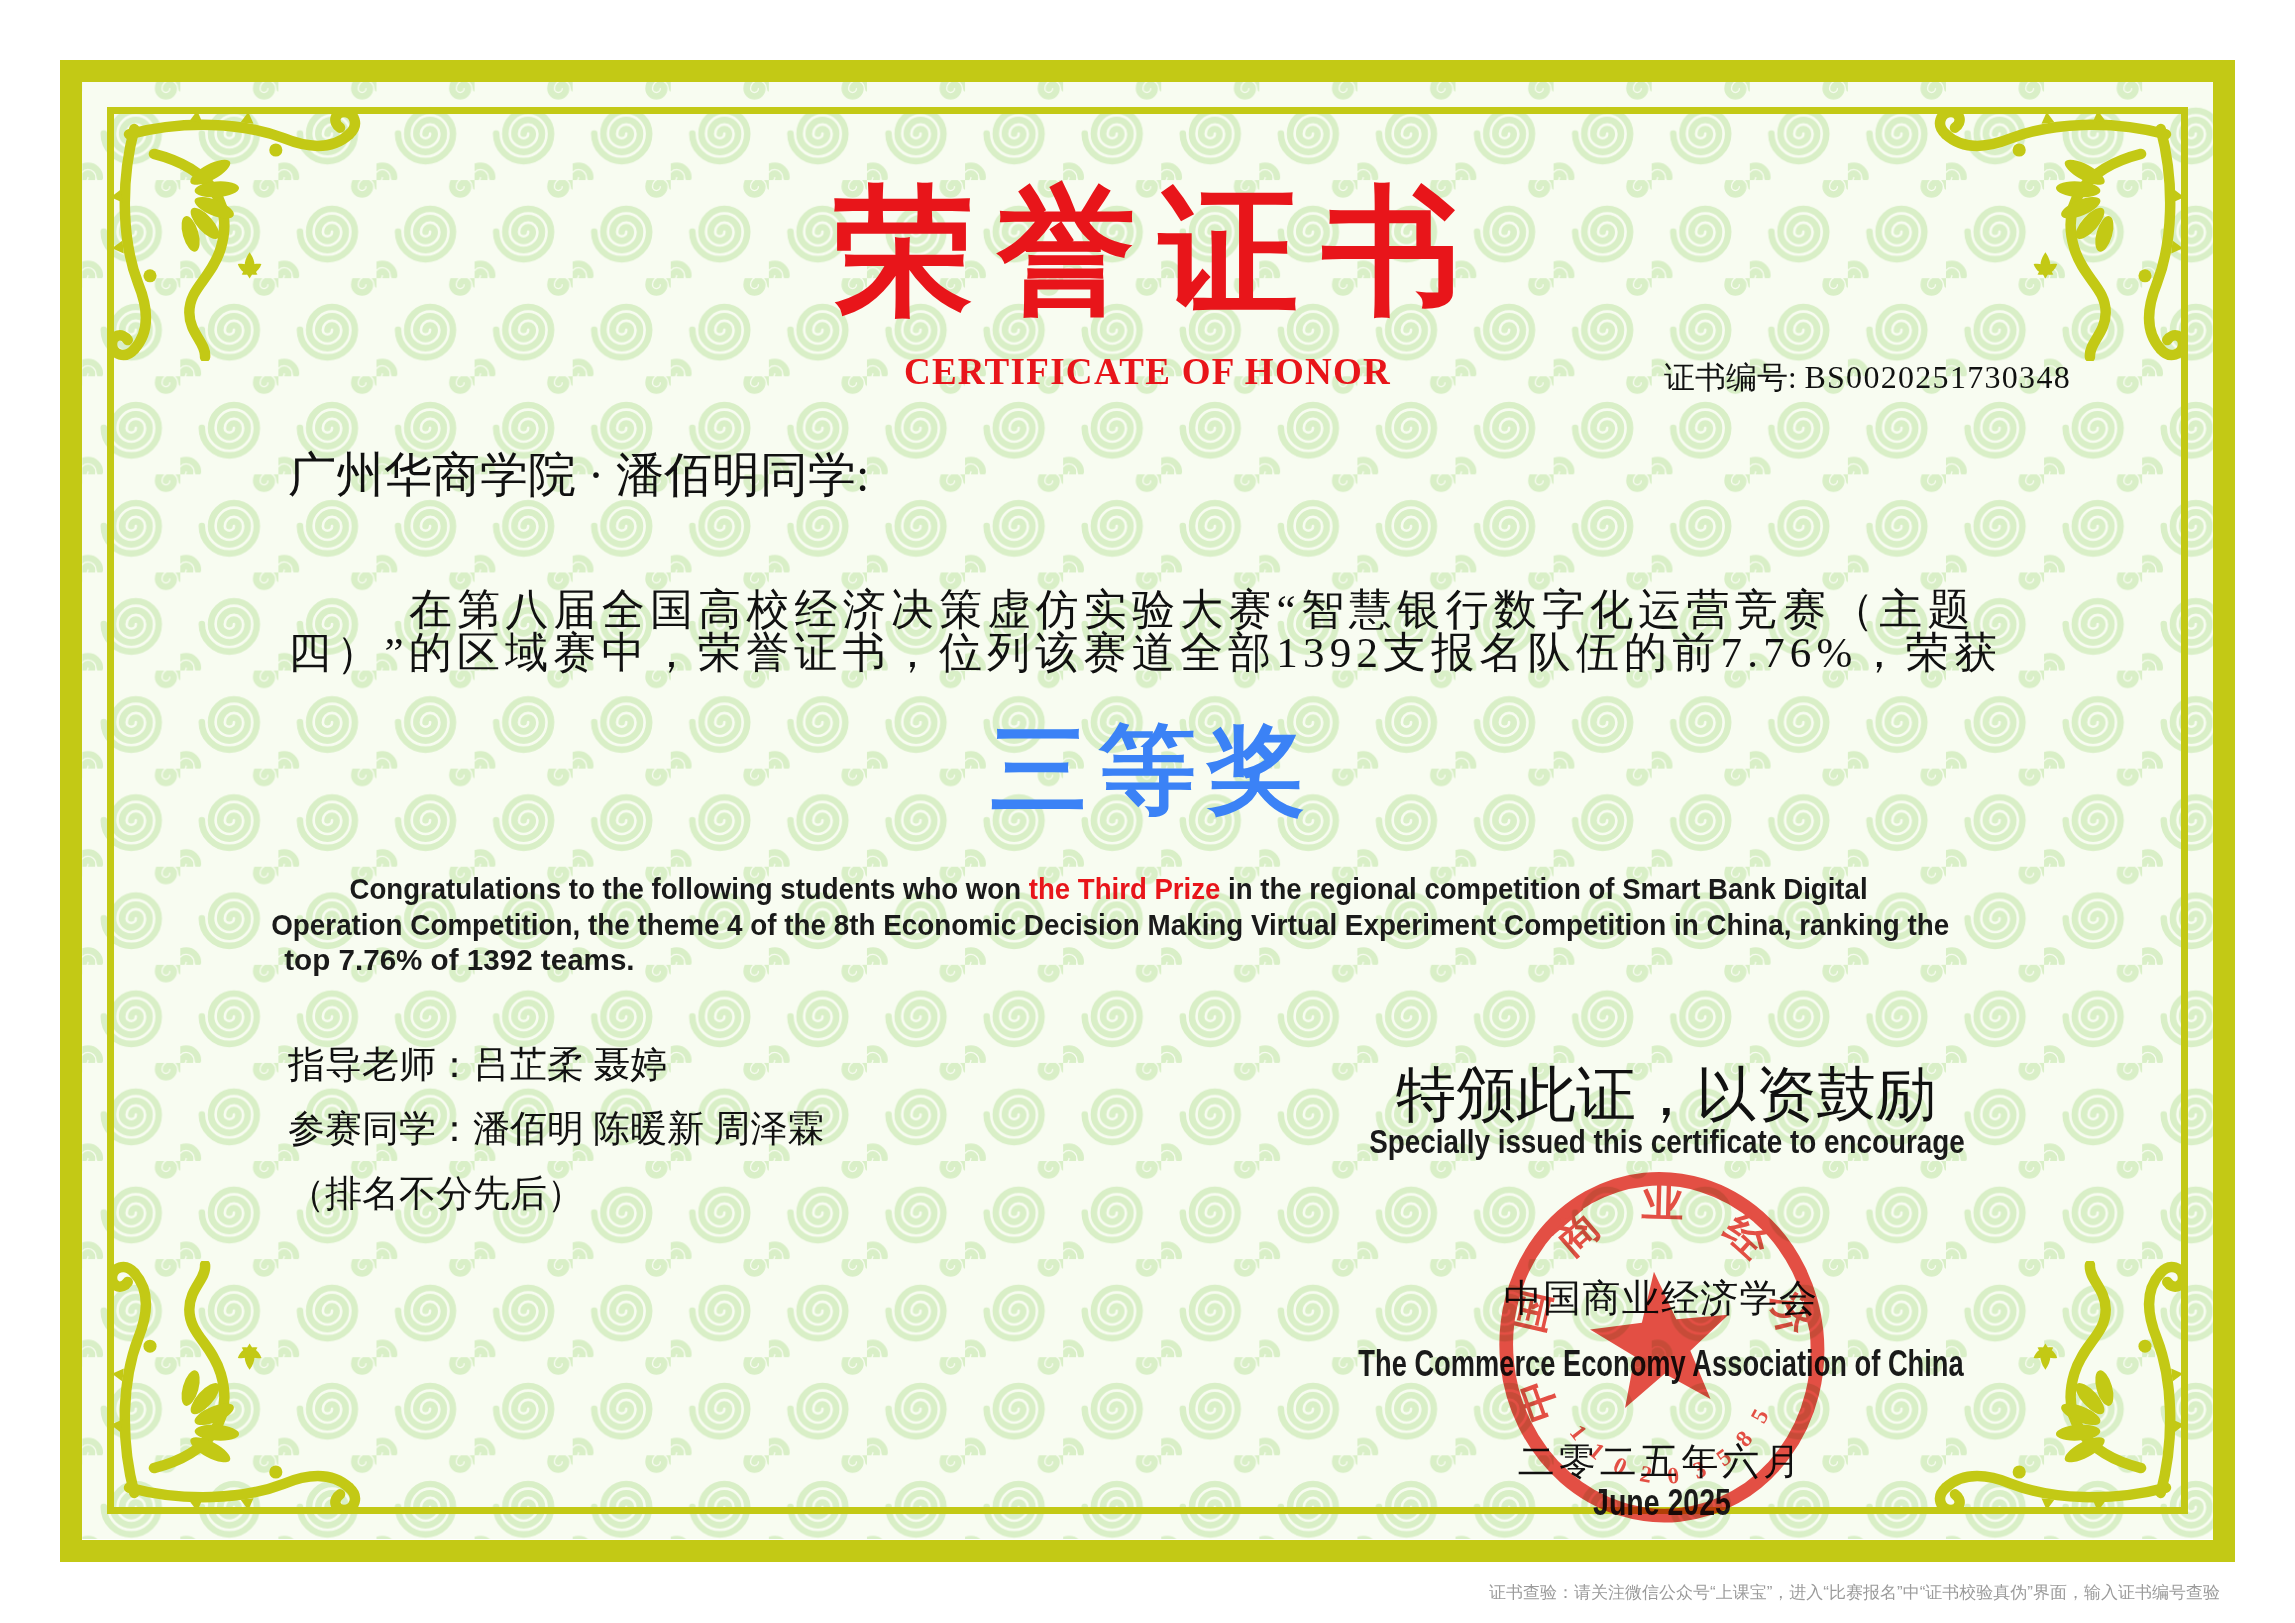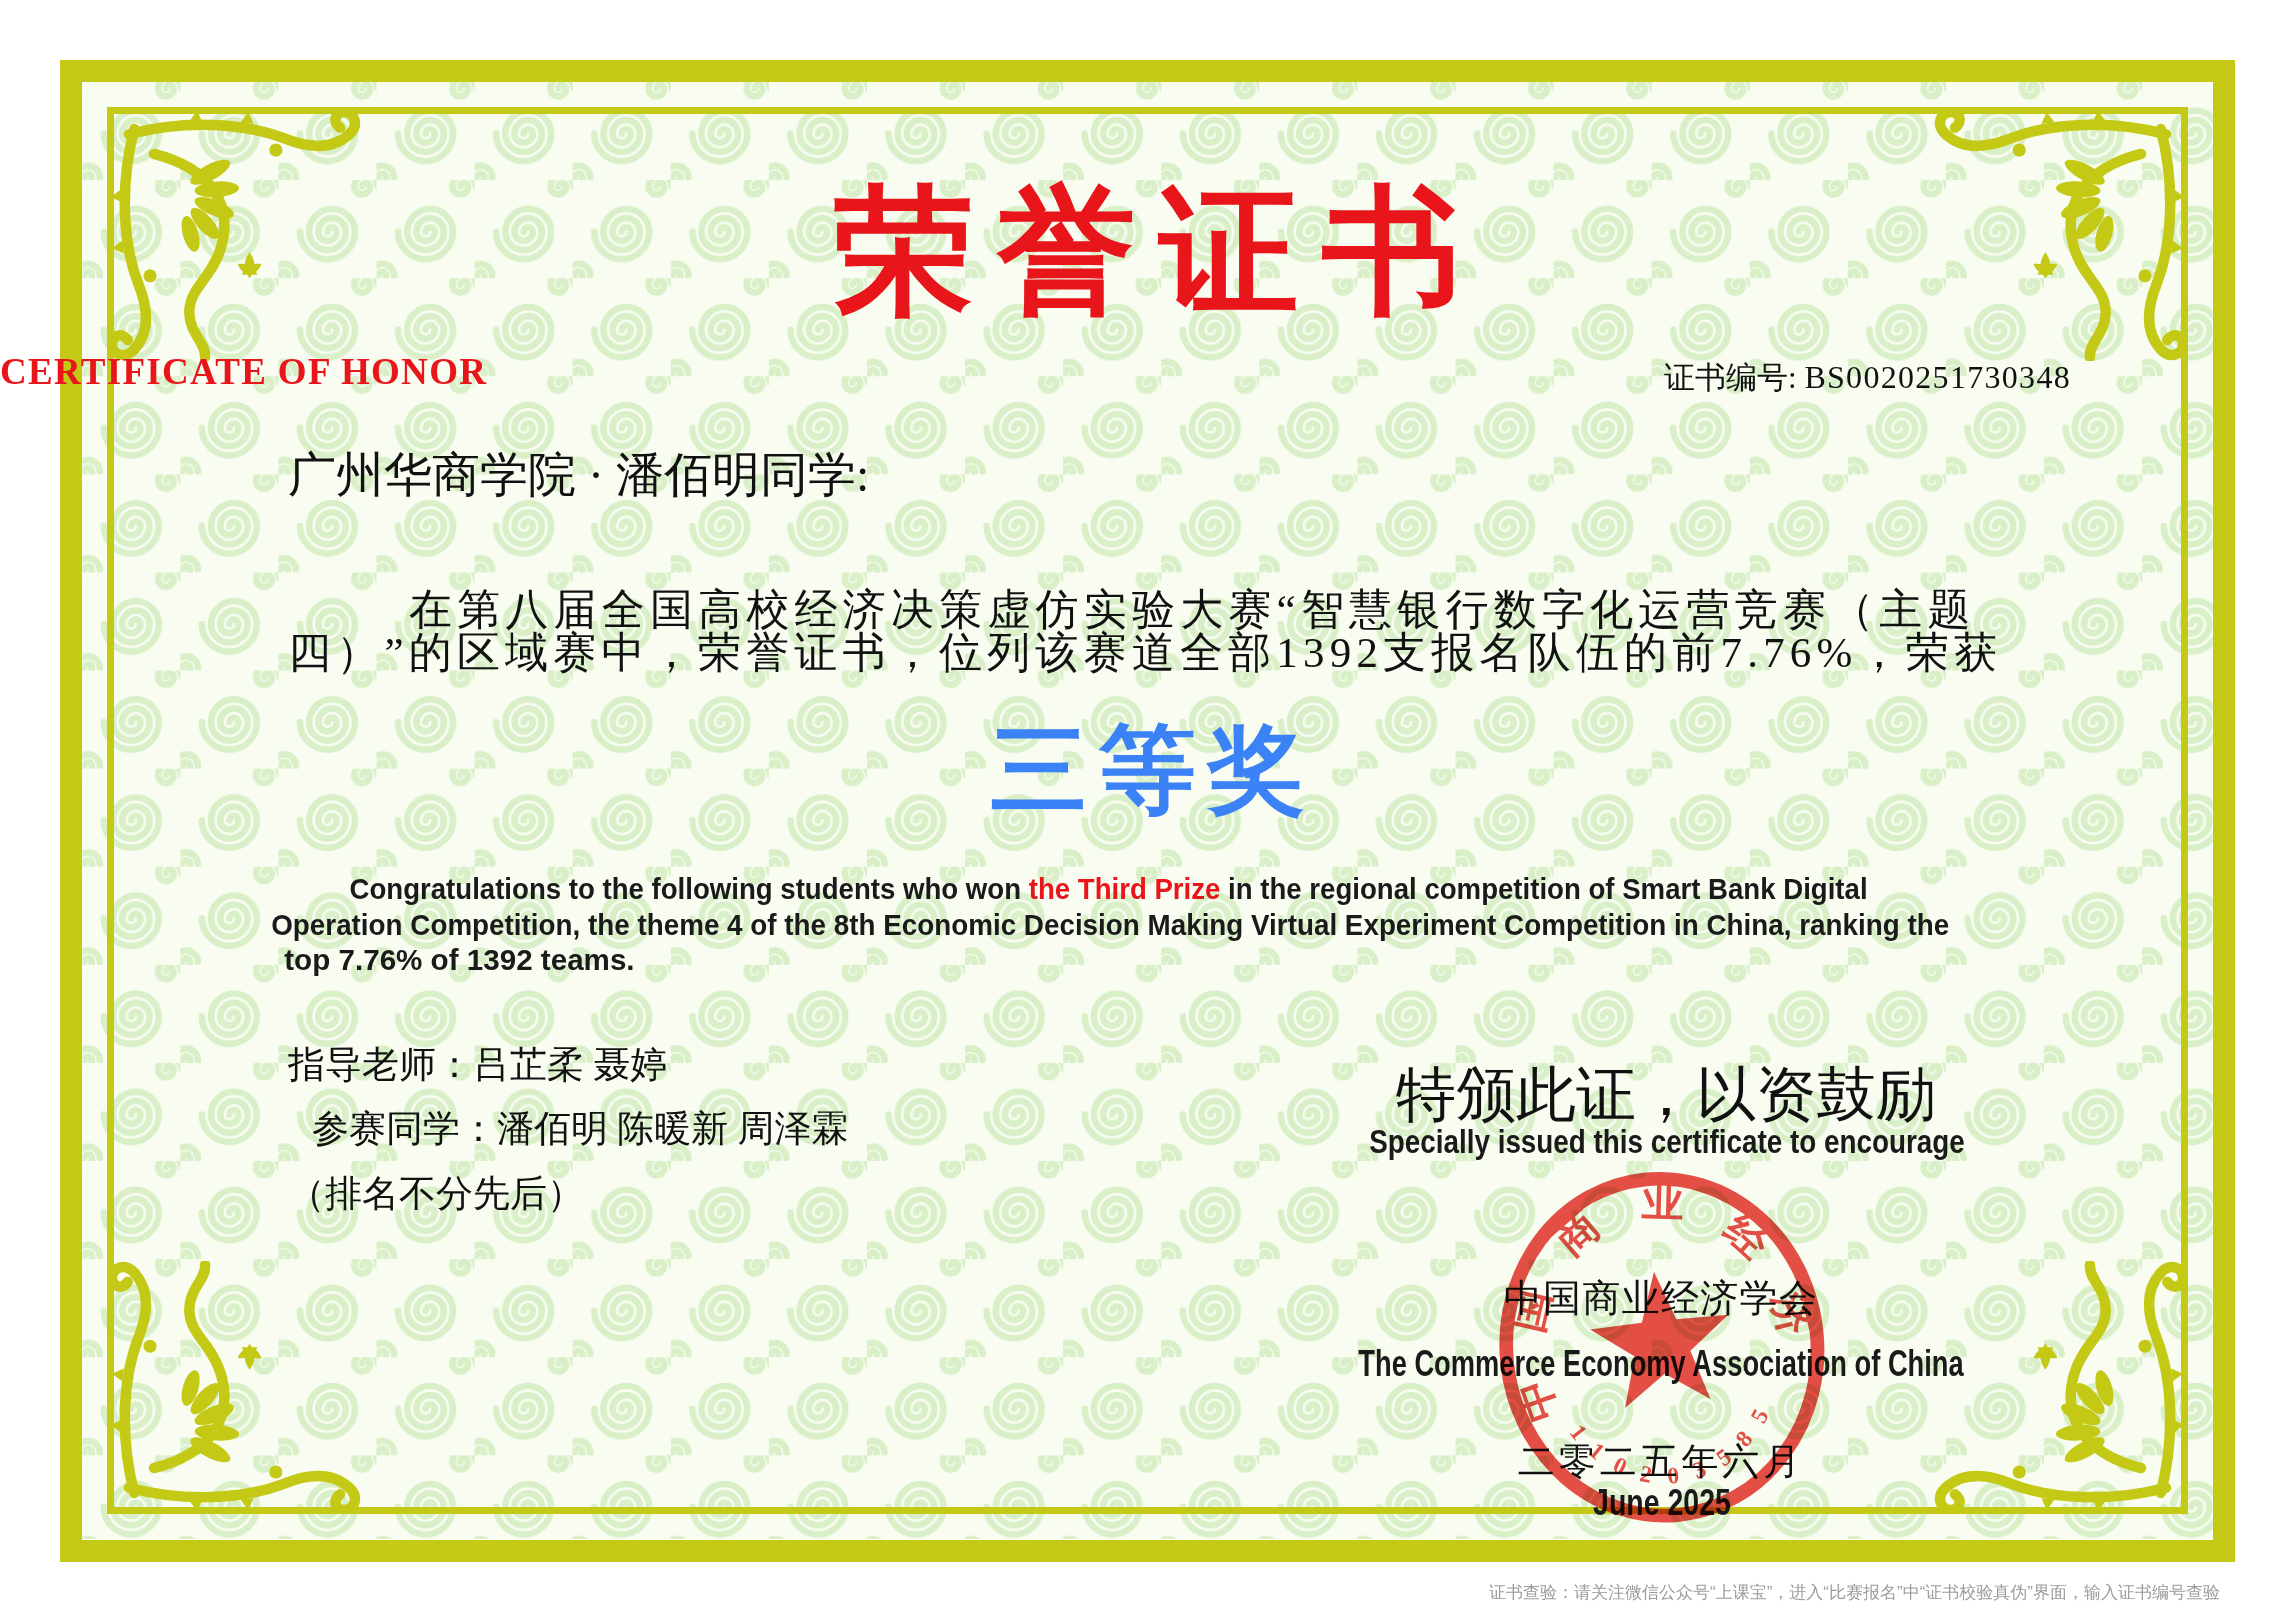--- a/index.html
+++ b/index.html
@@ -31,21 +31,21 @@
 
   .abs { position:absolute; line-height:1; white-space:nowrap; }
   .cjk-serif { font-family:"Liberation Serif", serif; }
 
   .title-cn {
     left:0; right:0; text-align:center; top:181px;
     font-size:139px; font-weight:bold; color:#e8151a; letter-spacing:23.5px;
     text-indent:23.5px;
   }
   .title-en {
-    left:0; right:0; top:353px;
+    left:0; right:0; text-align:center; top:353px;
     font-family:"Liberation Serif", serif; font-weight:bold;
     font-size:37px; color:#e8151a; letter-spacing:1.3px;
   }
   .cert-no { left:1664px; top:361px; font-size:31px; color:#111; }
   .cert-no .num { font-family:"Liberation Serif", serif; font-size:32px; letter-spacing:1.3px; }
 
   .salutation { left:288px; top:451px; font-size:48px; }
   .body-l1 { left:409px; top:564px; font-size:43px; letter-spacing:5.2px;margin-top:24px; }
   .body-l2 { left:288px; top:631px; font-size:43px; letter-spacing:5.2px; }
 
@@ -53,21 +53,21 @@
     left:0; right:0; text-align:center; top:722px;
     font-size:97px; font-weight:bold; color:#3b82f6; letter-spacing:11.8px; text-indent:11.8px;
   }
 
   .congrats-svg { left:269px; top:851px; }
   .congrats-svg text {
     font-family:"Liberation Sans", sans-serif; font-weight:bold; font-size:46px;
     fill:#1a1a1a; white-space:pre;
   }
   .teacher-line  { left:288px; top:1046px; font-size:37px; }
-  .students-line { left:288px; top:1110px; font-size:37px;margin-left:24px; }
+  .students-line { left:288px; top:1110px; font-size:37px; }
   .ranking-note  { left:288px; top:1175px; font-size:37px;text-align:center; }
 
   .issued-cn { left:1666px; top:1065px; transform:translateX(-50%); font-size:60px; }
   .svg-line { position:absolute; }
   .svg-line text { font-family:"Liberation Sans", sans-serif; font-weight:bold; fill:#1a1a1a; }
 
   .issuer-cn { left:1661px; top:1279px; transform:translateX(-50%); font-size:38px; letter-spacing:1.3px; }
   .date-cn   { left:1661px; top:1443px; transform:translateX(-50%); font-size:37px; letter-spacing:3.9px; }
 
   .seal { left:1466px; top:1139px; width:392px; height:419px; opacity:0.88; mix-blend-mode:multiply; }

